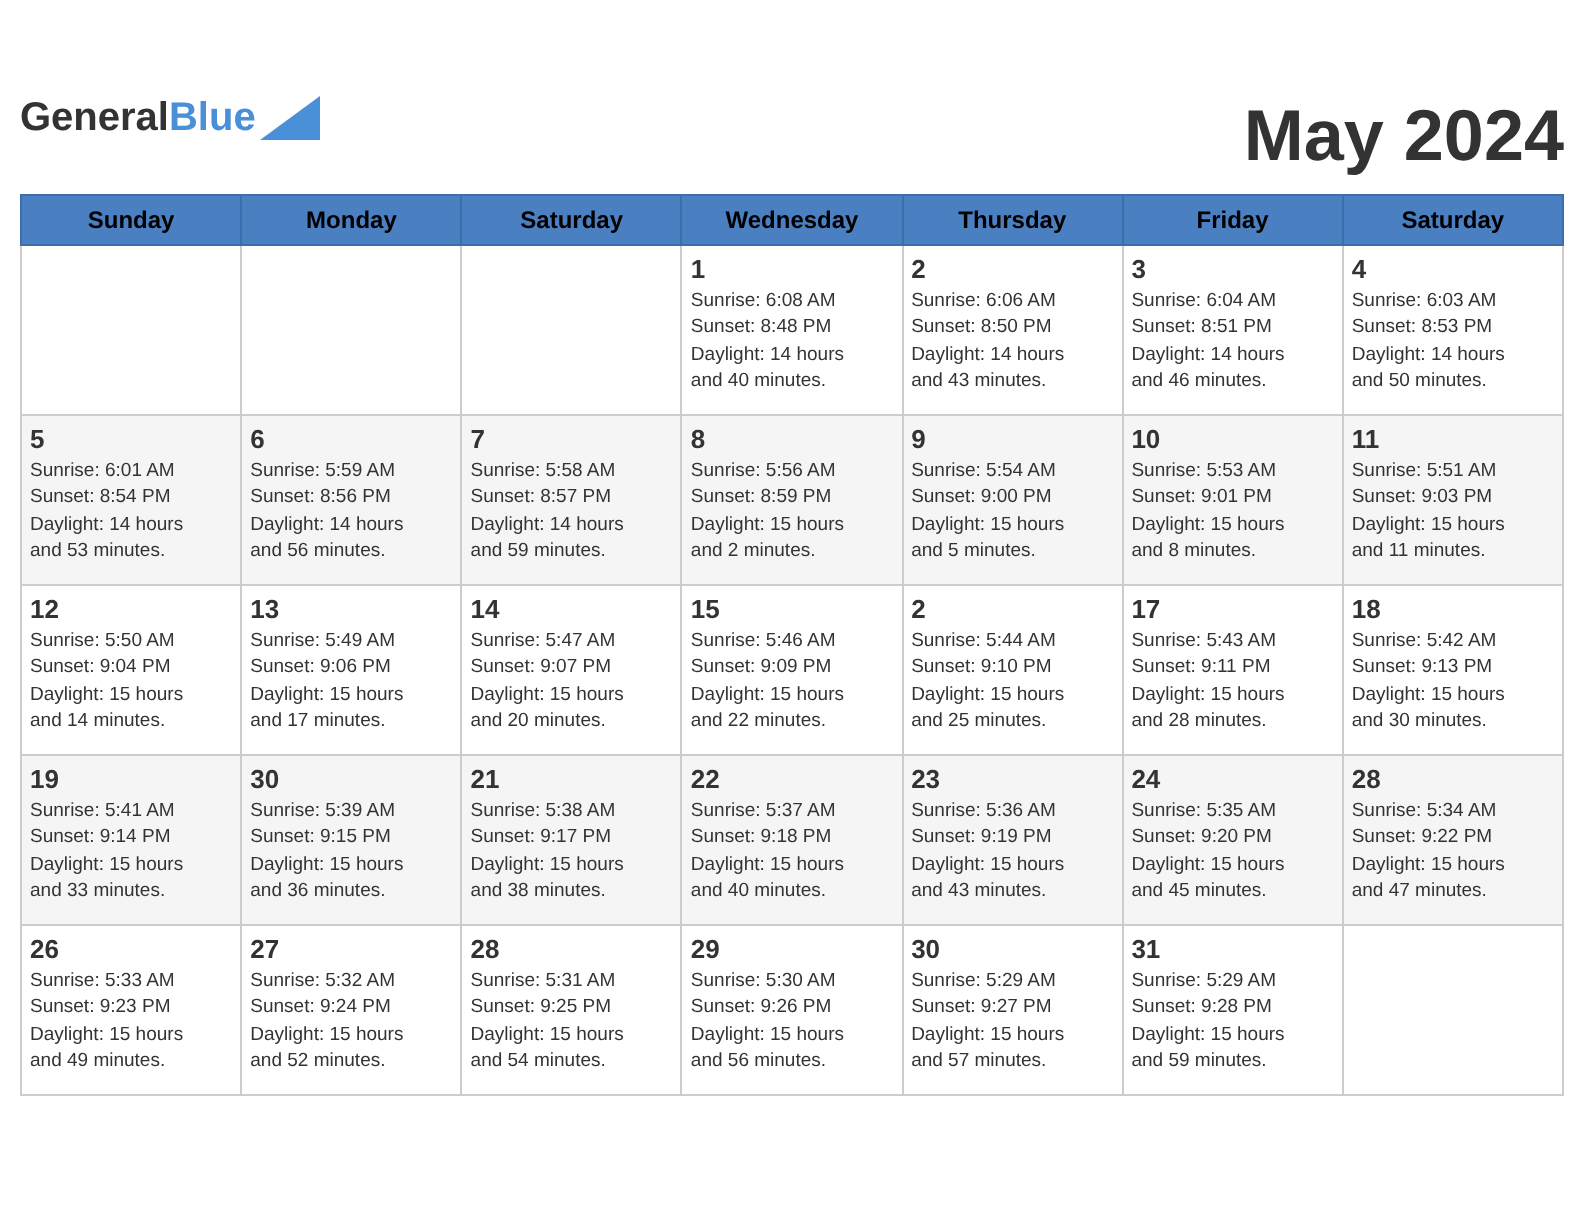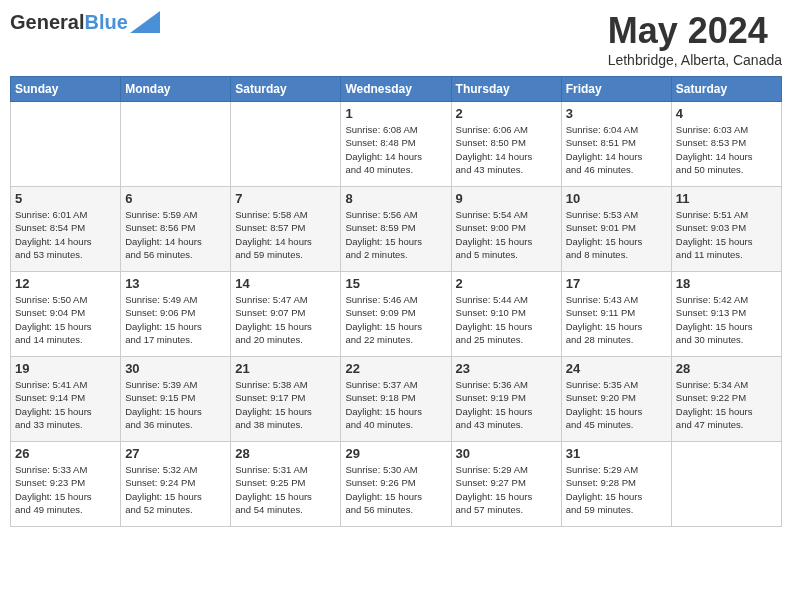--- a/index.html
+++ b/index.html
@@ -8,20 +8,21 @@
       background: #fff;
       width: 792px;
       min-height: 612px;
       padding: 10px;
     }
     .header {
       display: flex;
       justify-content: space-between;
       align-items: flex-start;
       margin-bottom: 8px;
+      margin-top: 37px;
     }
     .logo {
       display: flex;
       align-items: center;
     }
     .title-block {
       text-align: left;
     }
     .month-year {
       font-size: 36px;
@@ -32,25 +33,25 @@
       font-size: 14px;
       color: #333;
     }
     table {
       width: 100%;
       border-collapse: collapse;
       table-layout: fixed;
     }
     thead th {
       background: #4a7fc1;
-      color: #ffffff;
+      color: #000000;
       font-size: 12px;
       font-weight: bold;
       padding: 5px 4px;
-      text-align: left;
+      text-align: center;
       border: 1px solid #3a6fab;
     }
     tbody td {
       border: 1px solid #ccc;
       vertical-align: top;
       padding: 4px;
       height: 85px;
       background: #fff;
     }
     tbody tr:nth-child(even) td {
@@ -81,21 +82,20 @@
           General<span style="color:#4a90d9;">Blue</span>
         </div>
         <svg width="30" height="22" viewBox="0 0 30 22" style="margin-left:2px;">
           <polygon points="0,22 30,0 30,22" fill="#4a90d9"></polygon>
         </svg>
       </div>
     </div>
   </div>
   <div class="title-block">
     <div class="month-year">May 2024</div>
-    <div class="location">Lethbridge, Alberta, Canada</div>
   </div>
 </div>
 
 <table>
   <thead>
     <tr>
     <th>Sunday</th>
         <th>Monday</th>
         <th>Saturday</th>
         <th>Wednesday</th>

